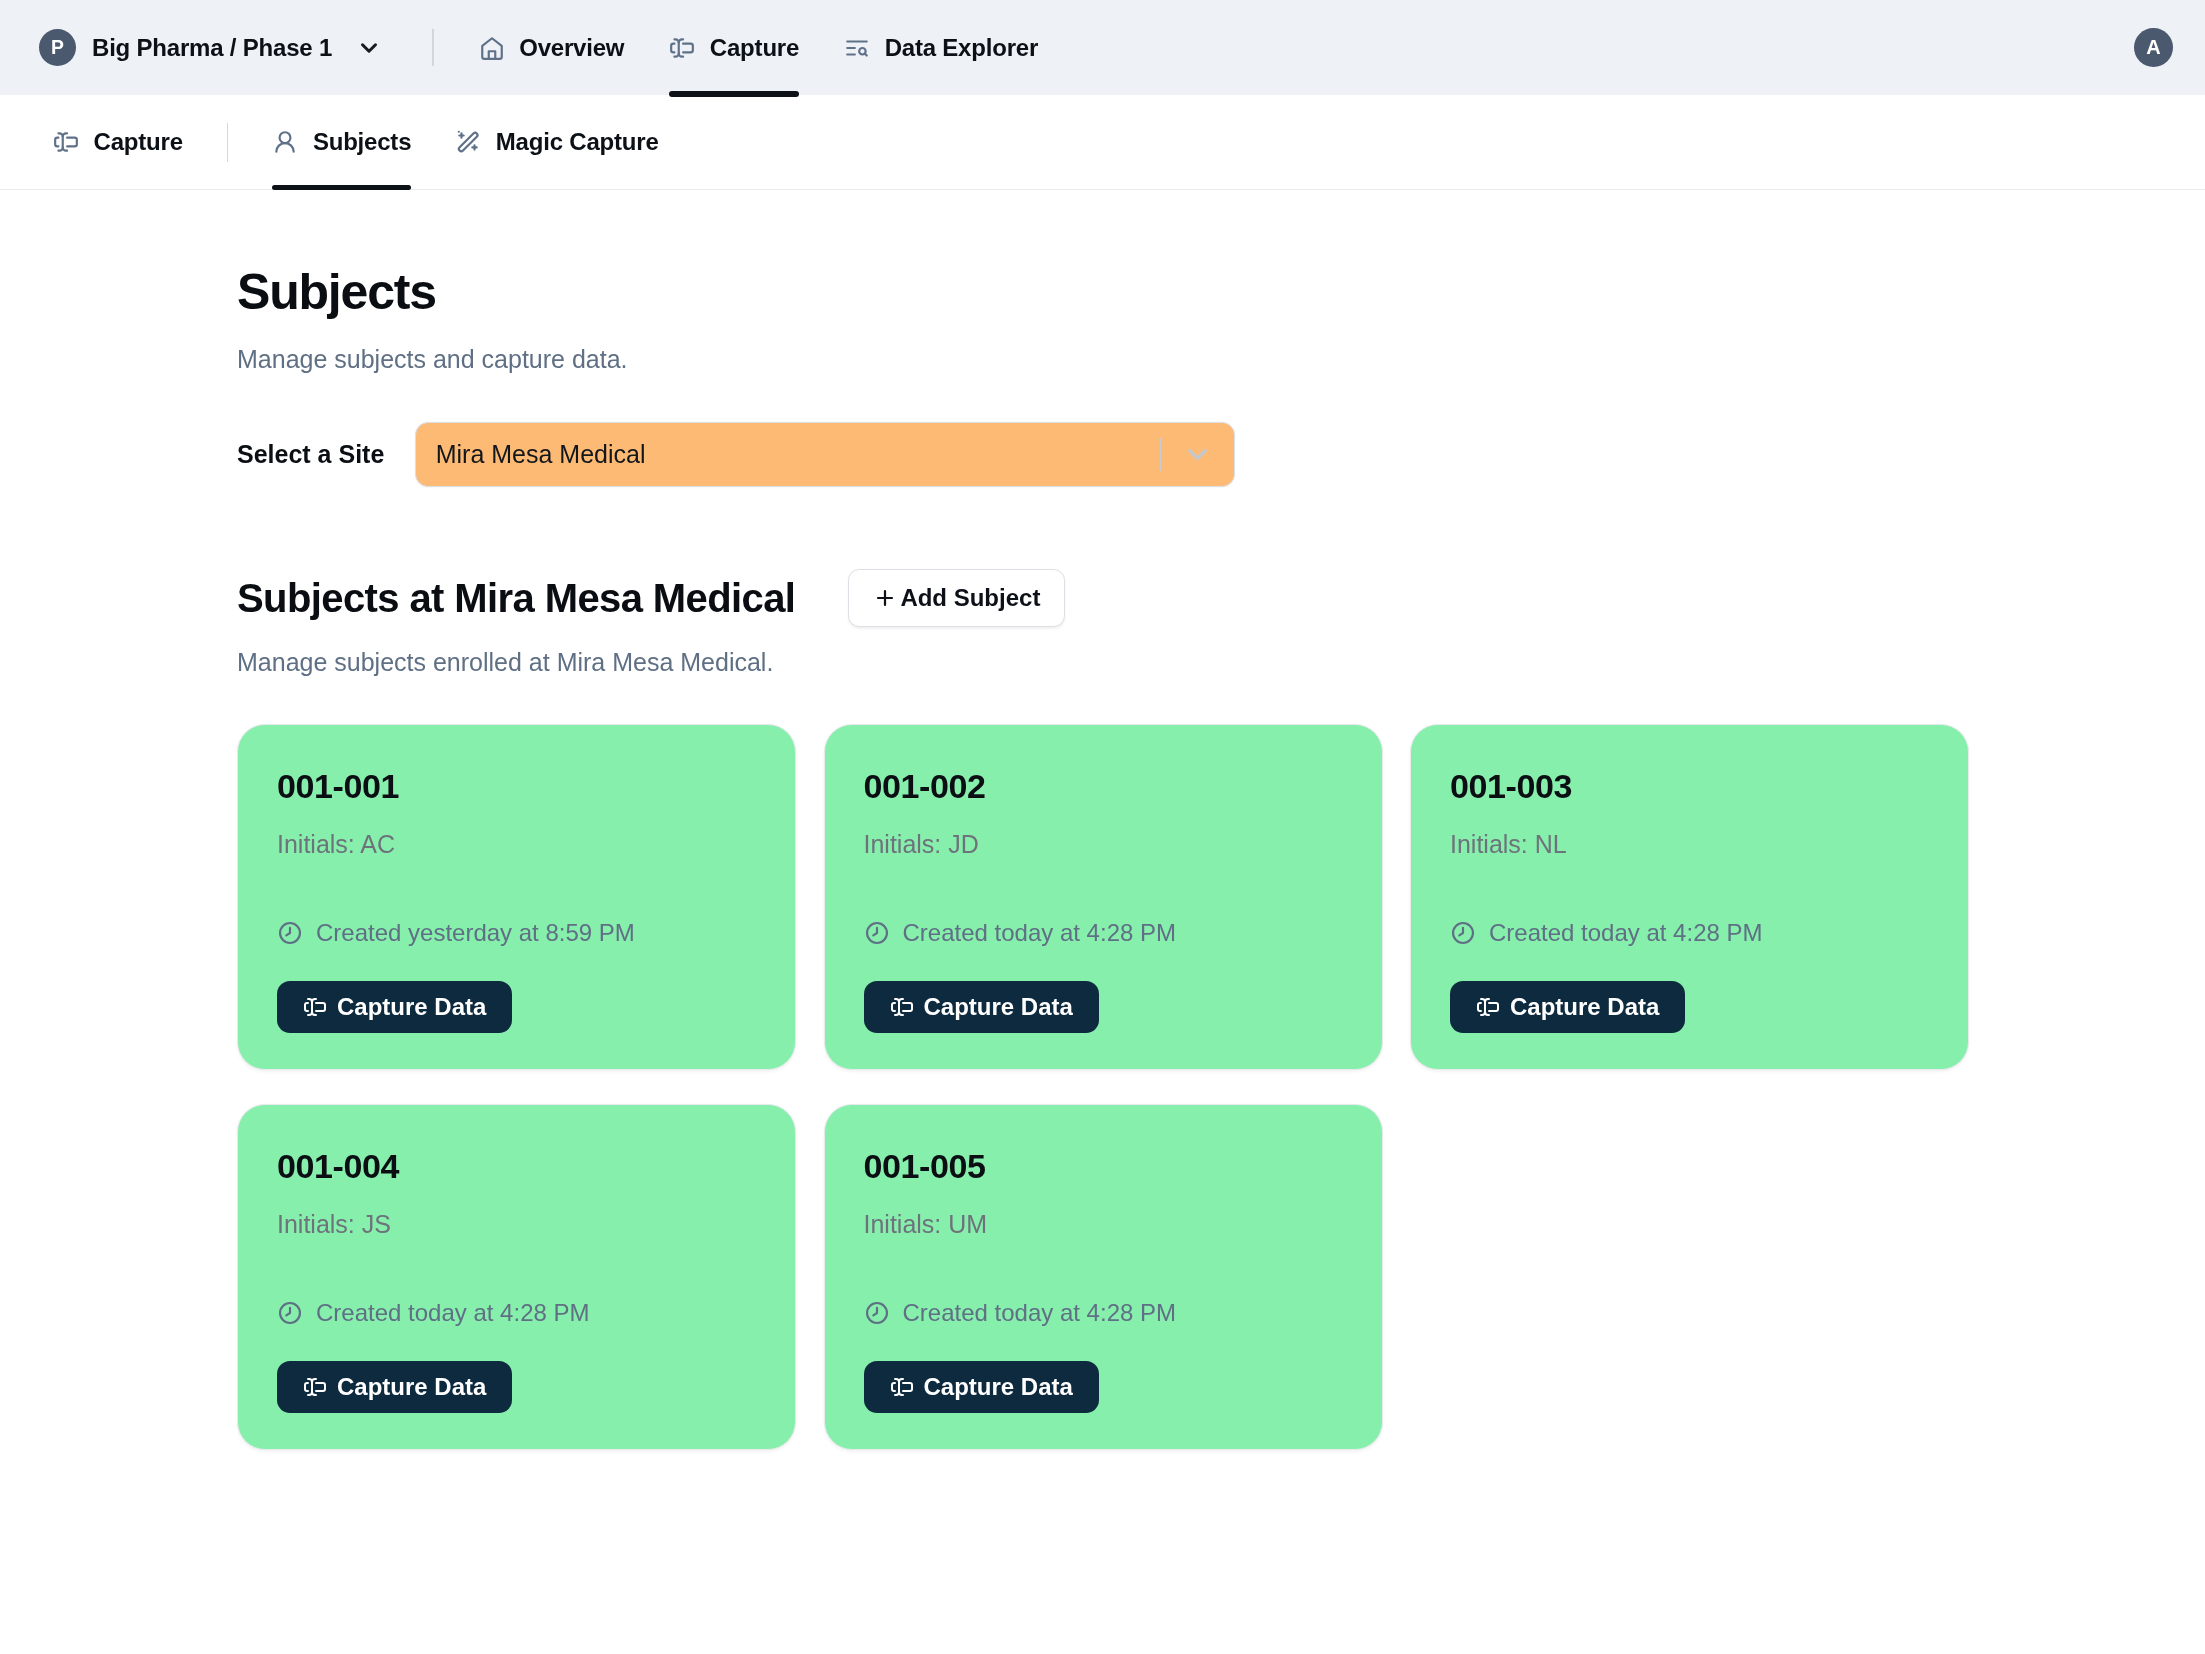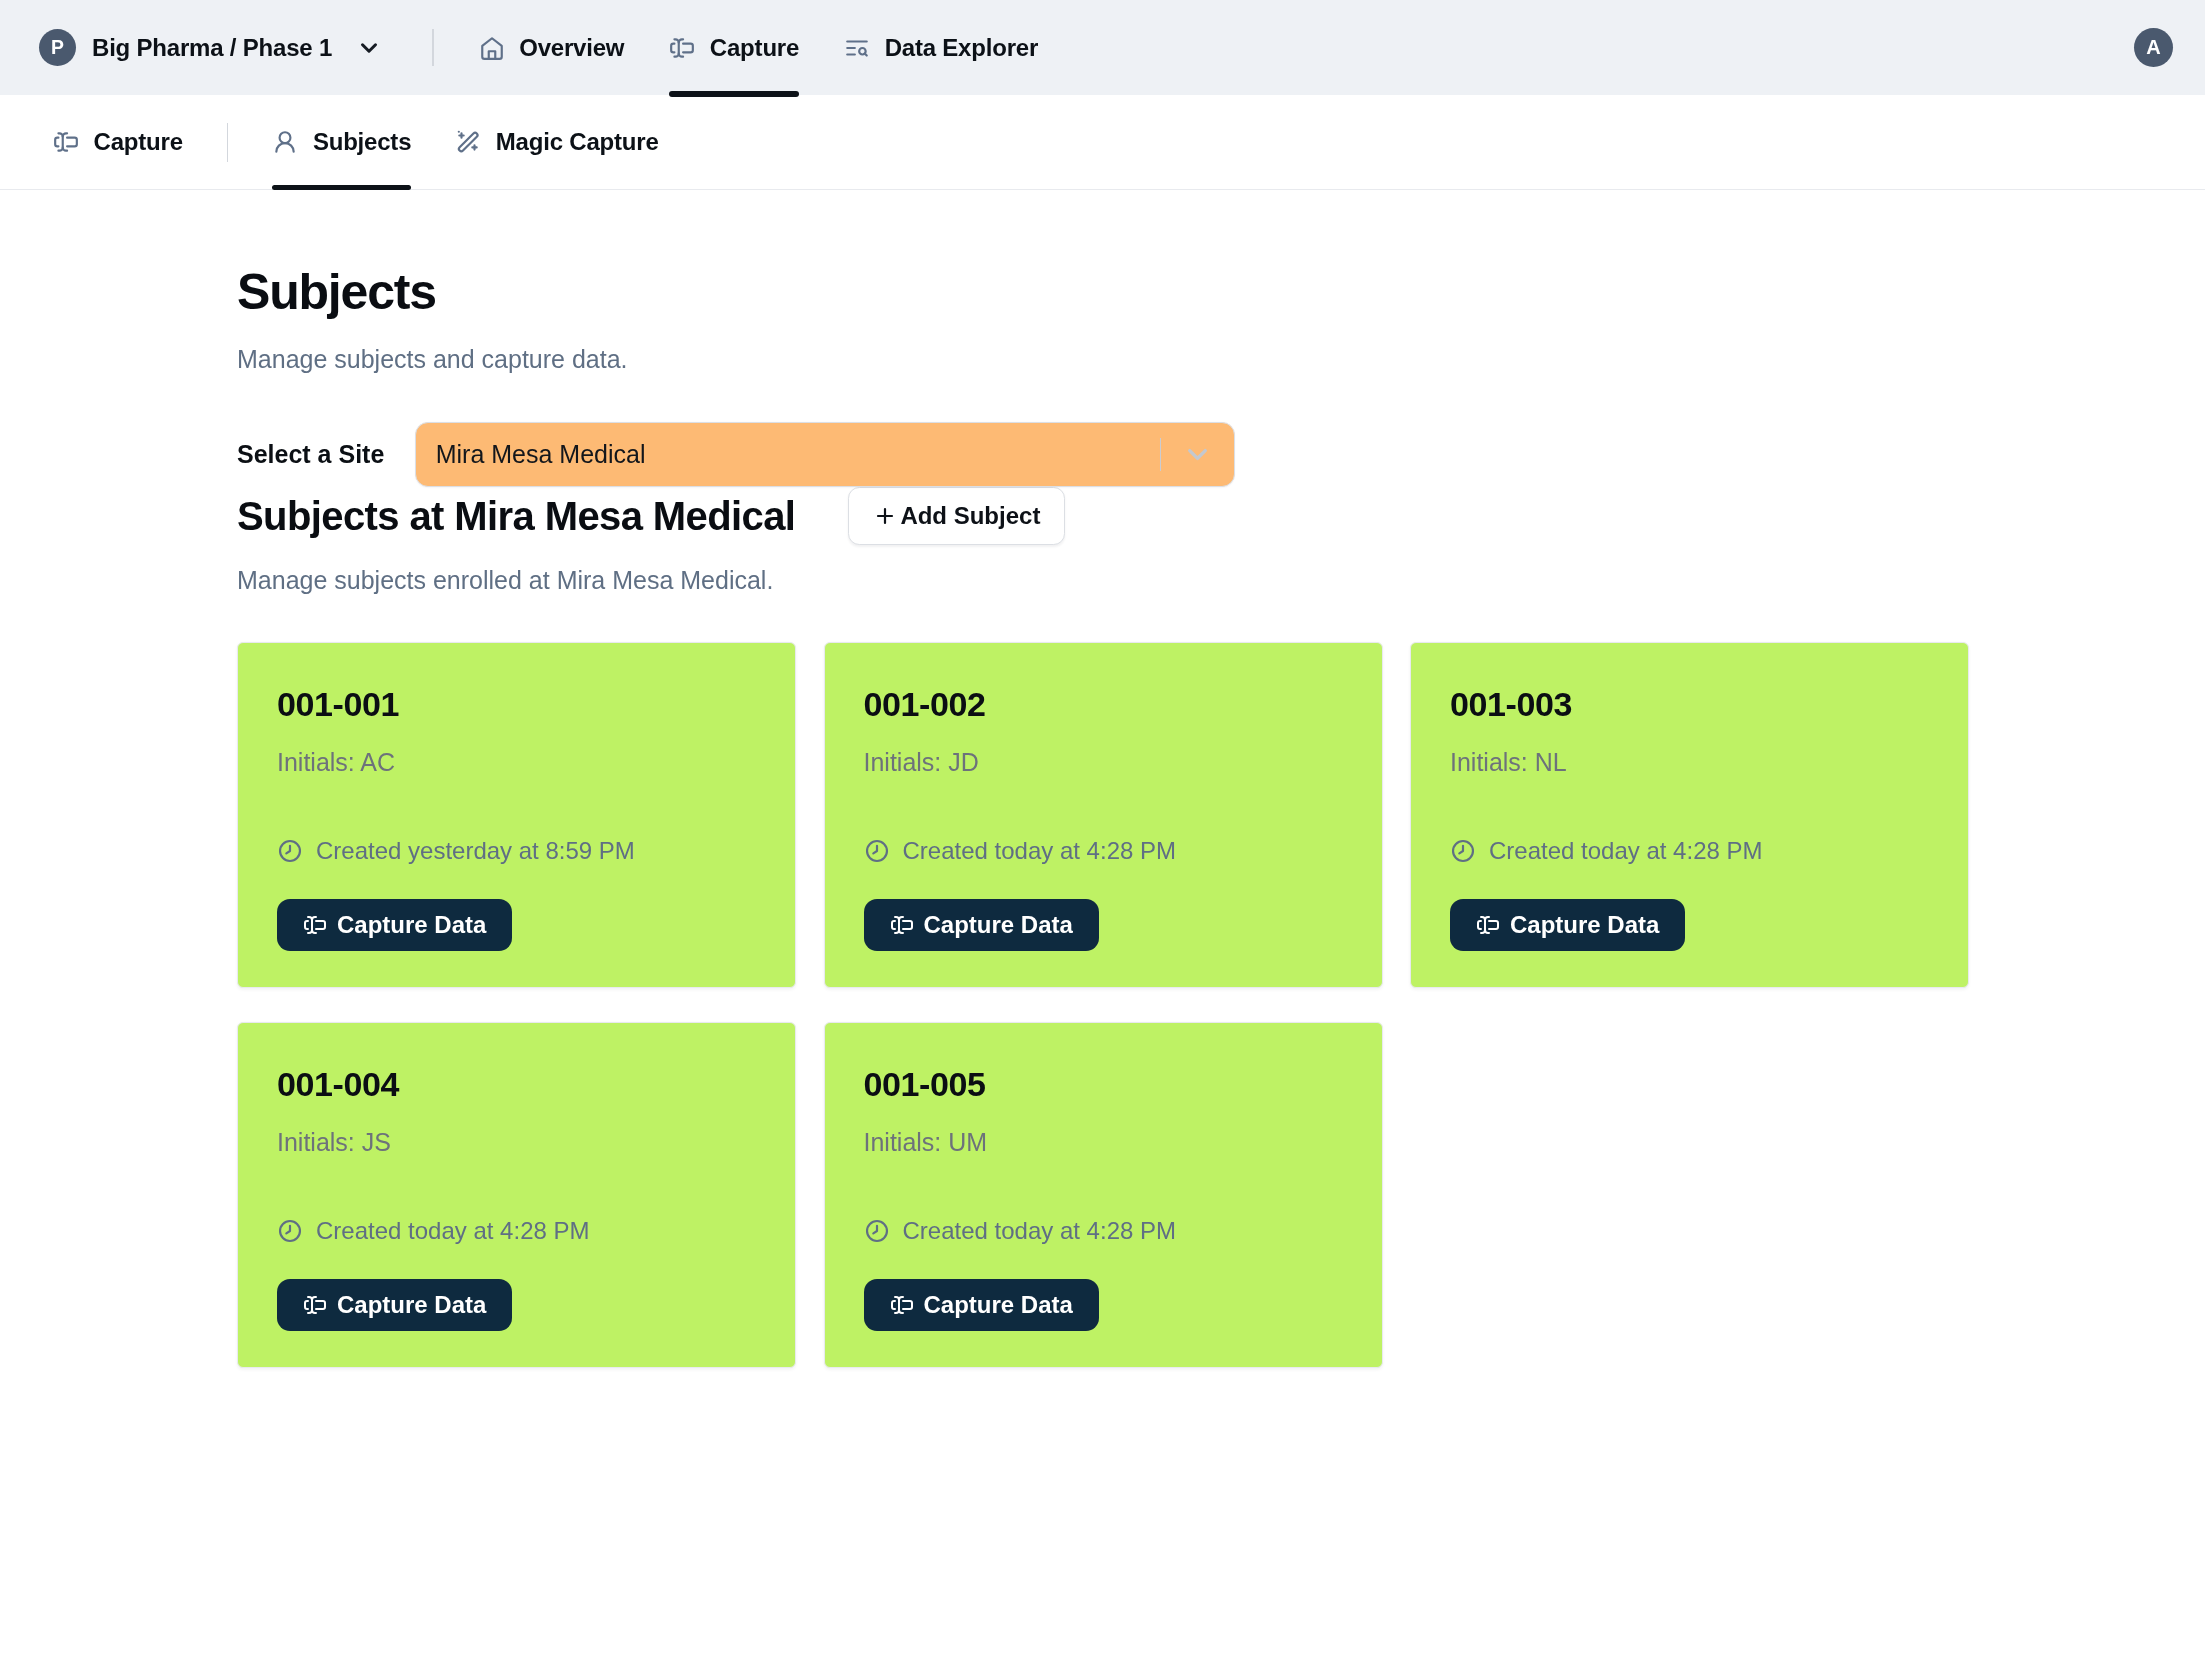--- a/index.html
+++ b/index.html
@@ -41,31 +41,31 @@
 
   .site-row { margin-top:48px; display:flex; align-items:center; }
   .site-label { font-size:25px; font-weight:700; margin-right:31px; color:#0b0f14; }
   .select { position:relative; width:820px; height:65px; background:#fdba74;
             border:1.6px solid #dcdfe4; border-radius:13px; display:flex; align-items:center;
             padding-left:19.4px; font-size:25px; color:#13161b; cursor:pointer;
             box-shadow:0 0.8px 1.6px rgba(16,24,40,0.04); }
   .select .vdiv { position:absolute; right:73px; top:15.3px; bottom:15.3px; width:1.6px; background:#c9ccd2; }
   .select .chev { position:absolute; right:21px; color:#c3c8cf; }
 
-  .section-row { display:flex; align-items:center; }
+  .section-row { margin-top:82px; display:flex; align-items:center; }
   h2 { font-size:40px; font-weight:700; letter-spacing:-0.6px; color:#0a0d12; }
   .add-btn { margin-left:53px; height:58px; padding:0 24px; background:#fff;
              border:1.6px solid #dcdfe4; border-radius:11.3px; display:flex; align-items:center;
              gap:3px; font-size:24px; font-weight:600; color:#0d1117; cursor:pointer;
              box-shadow:0 1.6px 2.4px rgba(16,24,40,0.06); font-family:inherit;text-align:center; }
   .section-sub { margin-top:21px; font-size:25px; color:var(--slate-text,#5f6f84); }
 
   .grid { margin-top:47px; display:grid; grid-template-columns:repeat(3,559px);
           column-gap:27.5px; row-gap:34px; padding-bottom:48px; }
-  .card { background:#bef264; border:1.6px solid var(--card-border,#e8eaee); border-radius:6px;
+  .card { background:#86efac; border:1.6px solid var(--card-border,#e8eaee); border-radius:28px;
           padding:42px 39px 36px; box-shadow:0 1.6px 3.2px rgba(16,24,40,0.05); }
   .card-id { font-size:34px; font-weight:700; letter-spacing:-0.4px; color:#0b0e13; }
   .card-initials { margin-top:24px; font-size:25px; color:#6d727b; }
   .card-meta { margin-top:60px; display:flex; align-items:center; gap:13px;
                font-size:24px; color:var(--slate-text,#5f6f84);text-align:right; }
   .capture-btn { margin-top:34px; display:inline-flex; align-items:center; gap:10px; height:52px;
                  padding:0 26px; border:none; border-radius:13px; background:var(--navy,#0e2a3f);
                  color:#fff; font-size:24px; font-weight:600; cursor:pointer; font-family:inherit; }
 </style>
 </head>

